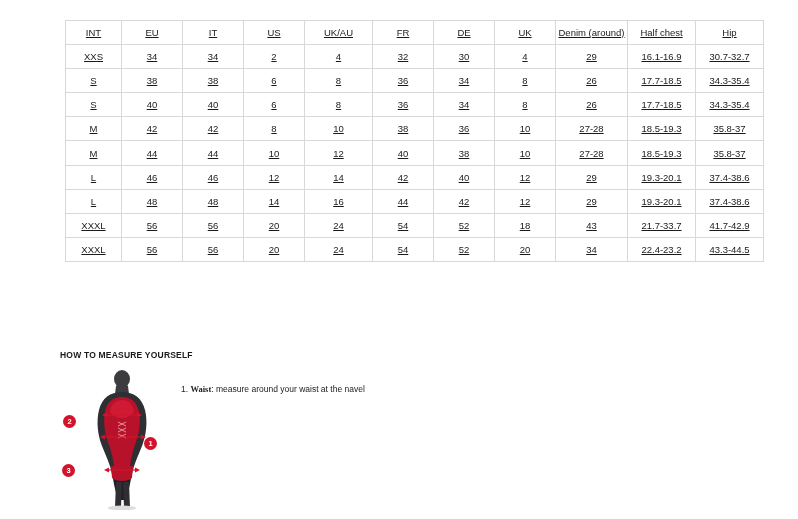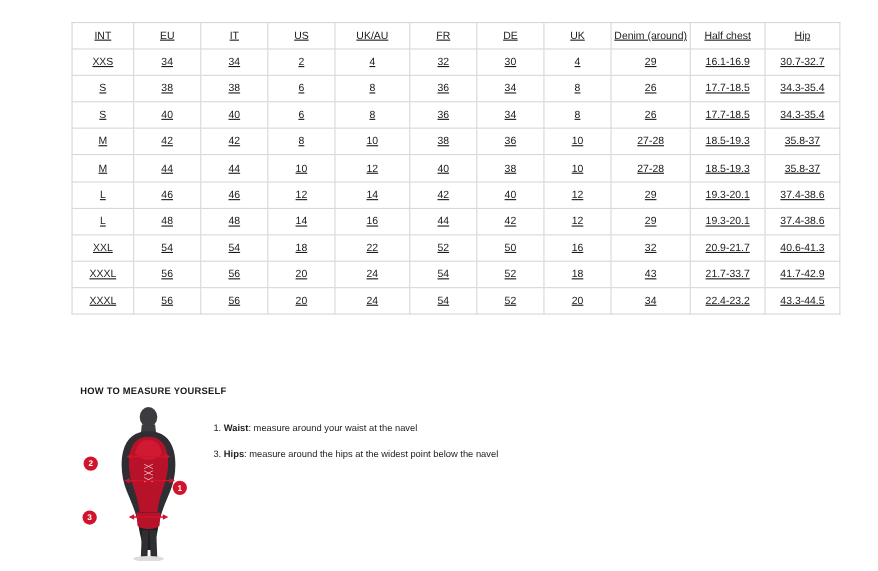--- a/index.html
+++ b/index.html
@@ -55,21 +55,21 @@
   col.c5 { width: 61px; }
   col.c6 { width: 61px; }
   col.c7 { width: 61px; }
   col.c8 { width: 72px; }
   col.c9 { width: 68px; }
   col.c10 { width: 68px; }
 
   
   #measure-section {
     position: absolute;
-    left: 73px;
+    left: 60px;
     top: 350px;
     width: 668px;
   }
   #measure-title {
     font-size: 8.5px;
     font-weight: bold;
     letter-spacing: 0.2px;
     color: #1a1a1a;
     margin-bottom: 10px;
   }
@@ -88,21 +88,21 @@
     padding-top: 14px;
     margin-left: 6px;
   }
   .note {
     font-size: 8.5px;
     line-height: 1.35;
     color: #222;
     margin-bottom: 12px;
     white-space: nowrap;
   }
-  .note b { font-weight: bold; }
+  .note b { font-weight: bold; font-family: Liberation Serif, serif; }
   .note .num { font-weight: normal; }
 
   
   #mannequin {
     position: absolute;
     left: 22px;
     top: 0;
   }
   .badge {
     position: absolute;
@@ -241,33 +241,20 @@
           <td>14</td>
           <td>16</td>
           <td>44</td>
           <td>42</td>
           <td>12</td>
           <td>29</td>
           <td>19.3-20.1</td>
           <td>37.4-38.6</td>
         </tr>
         <tr>
-          <td>XXL</td>
-          <td>54</td>
-          <td>54</td>
-          <td>18</td>
-          <td>22</td>
-          <td>52</td>
-          <td>50</td>
-          <td>16</td>
-          <td>32</td>
-          <td>20.9-21.7</td>
-          <td>40.6-41.3</td>
-        </tr>
-        <tr>
           <td>XXXL</td>
           <td>56</td>
           <td>56</td>
           <td>20</td>
           <td>24</td>
           <td>54</td>
           <td>52</td>
           <td>18</td>
           <td>43</td>
           <td>21.7-33.7</td>
@@ -349,22 +336,18 @@
         <div class="badge" id="badge-1">1</div>
         <div class="badge" id="badge-2">2</div>
         <div class="badge" id="badge-3">3</div>
       </div>
 
       <div id="notes-col">
         <div class="note">
           <span class="num">1.</span>
           <b>Waist</b><span>: measure around your waist at the navel</span>
         </div>
-        <div class="note">
-          <span class="num">3.</span>
-          <b>Hips</b><span>: measure around the hips at the widest point below the navel</span>
-        </div>
       </div>
 
     </div>
   </div>
 
 </div>
 
 </body></html>

